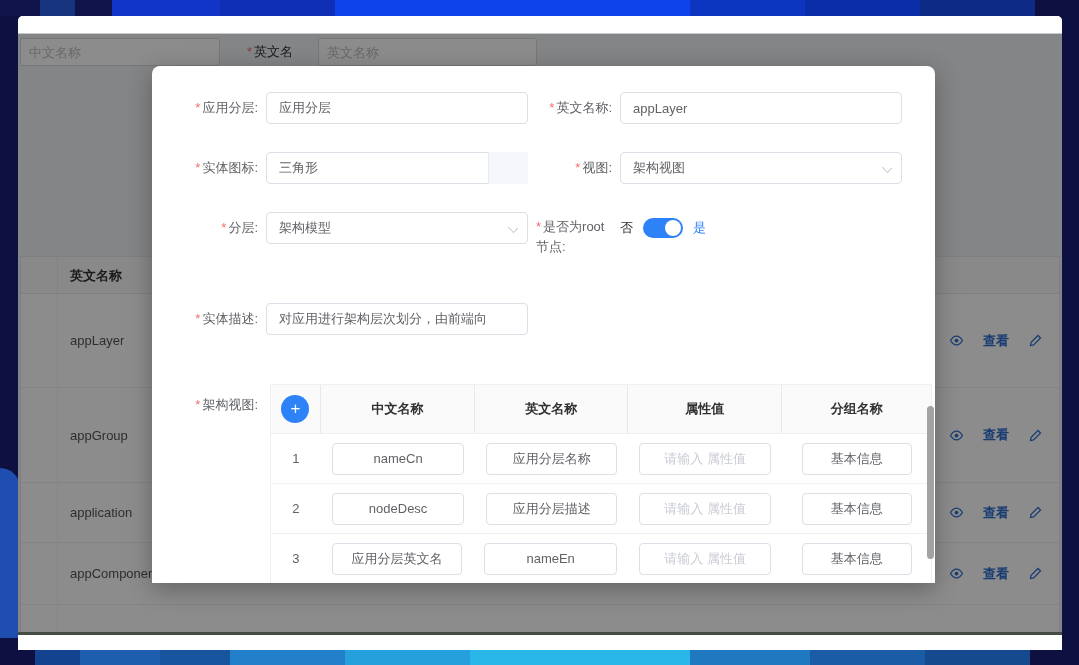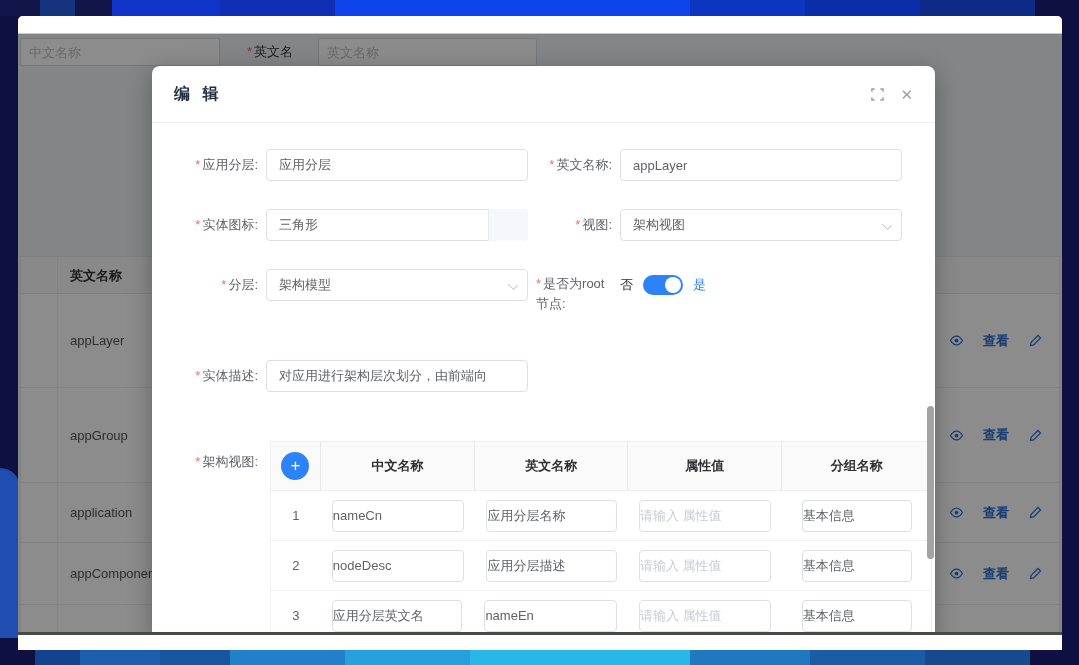--- a/index.html
+++ b/index.html
@@ -66,21 +66,21 @@
   .knob { position:absolute; right:2px; top:2px; width:16px; height:16px; border-radius:50%; background:#fff; }
 
   .flabel-top { width:90px; text-align:right; margin-right:8px; padding-top:12px; white-space:nowrap; }
   .attr-table { width:662px; margin-left:4px; border:1px solid #f0f0f0; border-bottom:none; overflow:hidden; }
   .at-head { display:flex; height:48px; background:#fafafa; font-weight:bold; color:#303133; }
   .at-hcell { display:flex; align-items:center; justify-content:center; border-right:1px solid #e8e8e8; }
   .at-hcell:last-child { border-right:none; }
   .c-idx { width:50px; } .c1 { width:155px; } .c2 { width:153px; } .c3 { width:155px; } .c4 { width:149px; }
   .at-row { display:flex; height:50px; align-items:center; background:#fff; border-top:1px solid #f0f0f0; }
   .at-cell { display:flex; align-items:center; justify-content:center; }
-  .at-input { width:calc(100% - 22px); height:32px; border:1px solid #dcdfe6; border-radius:4px; font-size:13px; color:#606266; font-family:inherit; background:#fff; }
+  .at-input { width:calc(100% - 22px); height:32px; border:1px solid #dcdfe6; border-radius:4px; text-align:center; font-size:13px; color:#606266; font-family:inherit; background:#fff; }
   .at-input::placeholder { color:#c9ccd4; }
   .idx { color:#606266; }
   .plus-btn { width:28px; height:28px; border-radius:50%; background:#2e82f7; color:#fff; font-size:17px; line-height:27px; text-align:center; cursor:pointer; font-weight:normal; }
   .modal-scrollthumb { position:absolute; right:1px; top:340px; width:7px; height:153px; background:#a3a3a3; border-radius:4px; }
 </style>
 </head>
 <body>
 
 <div class="desktop">
   <div class="top-stripes"></div>
@@ -162,29 +162,20 @@
         </div>
         <div class="bg-row" style="height:34px; border-bottom:none;">
           <div class="bg-c0"></div>
             <div class="bg-c1"></div>
         </div>
       </div>
 
       <div class="overlay"></div>
 
       <div class="modal">
-        <div class="modal-header">
-          <span class="modal-title">编 辑</span>
-          <span class="modal-header-icons">
-            <svg viewBox="0 0 14 14" stroke="#9aa0a6" stroke-width="1.6" fill="none">
-              <path d="M1 4V1h3M10 1h3v3M13 10v3h-3M4 13H1v-3"></path>
-            </svg>
-            <span class="close-x">✕</span>
-          </span>
-        </div>
 
         <div class="modal-body">
 
           <div class="frow">
             <span class="flabel"><span class="star">*</span><span>应用分层:</span></span>
             <span class="ctl w-left"><input class="tbox" value="应用分层" style=""></span>
             <span class="flabel2"><span class="star">*</span><span>英文名称:</span></span>
             <span class="ctl w-right"><input class="tbox" value="appLayer" style=""></span>
           </div>
 

